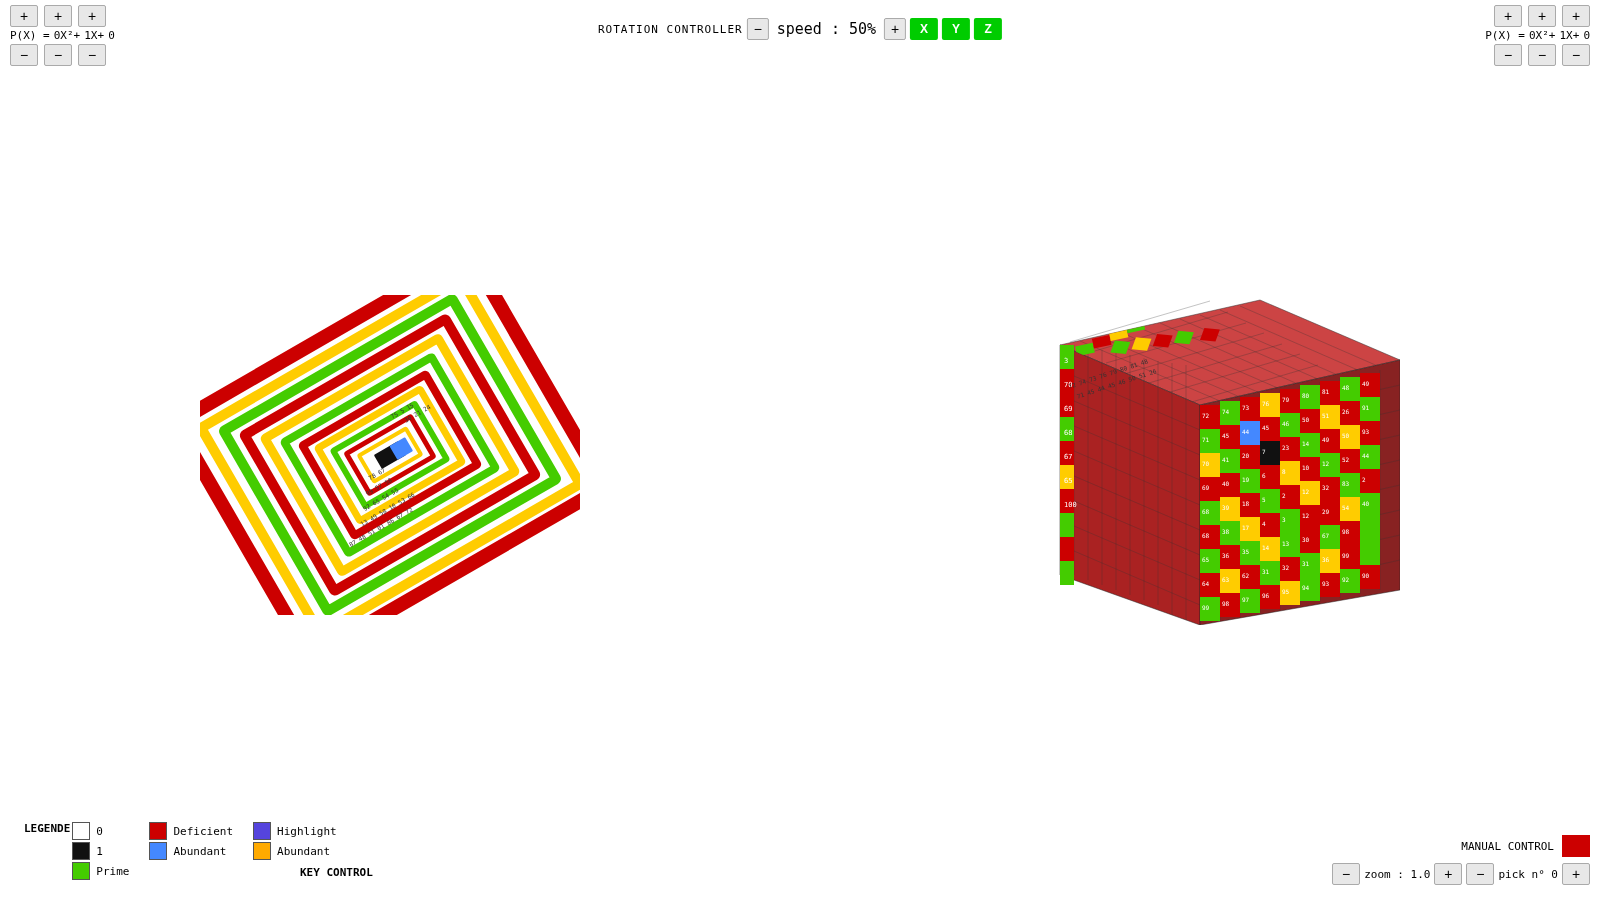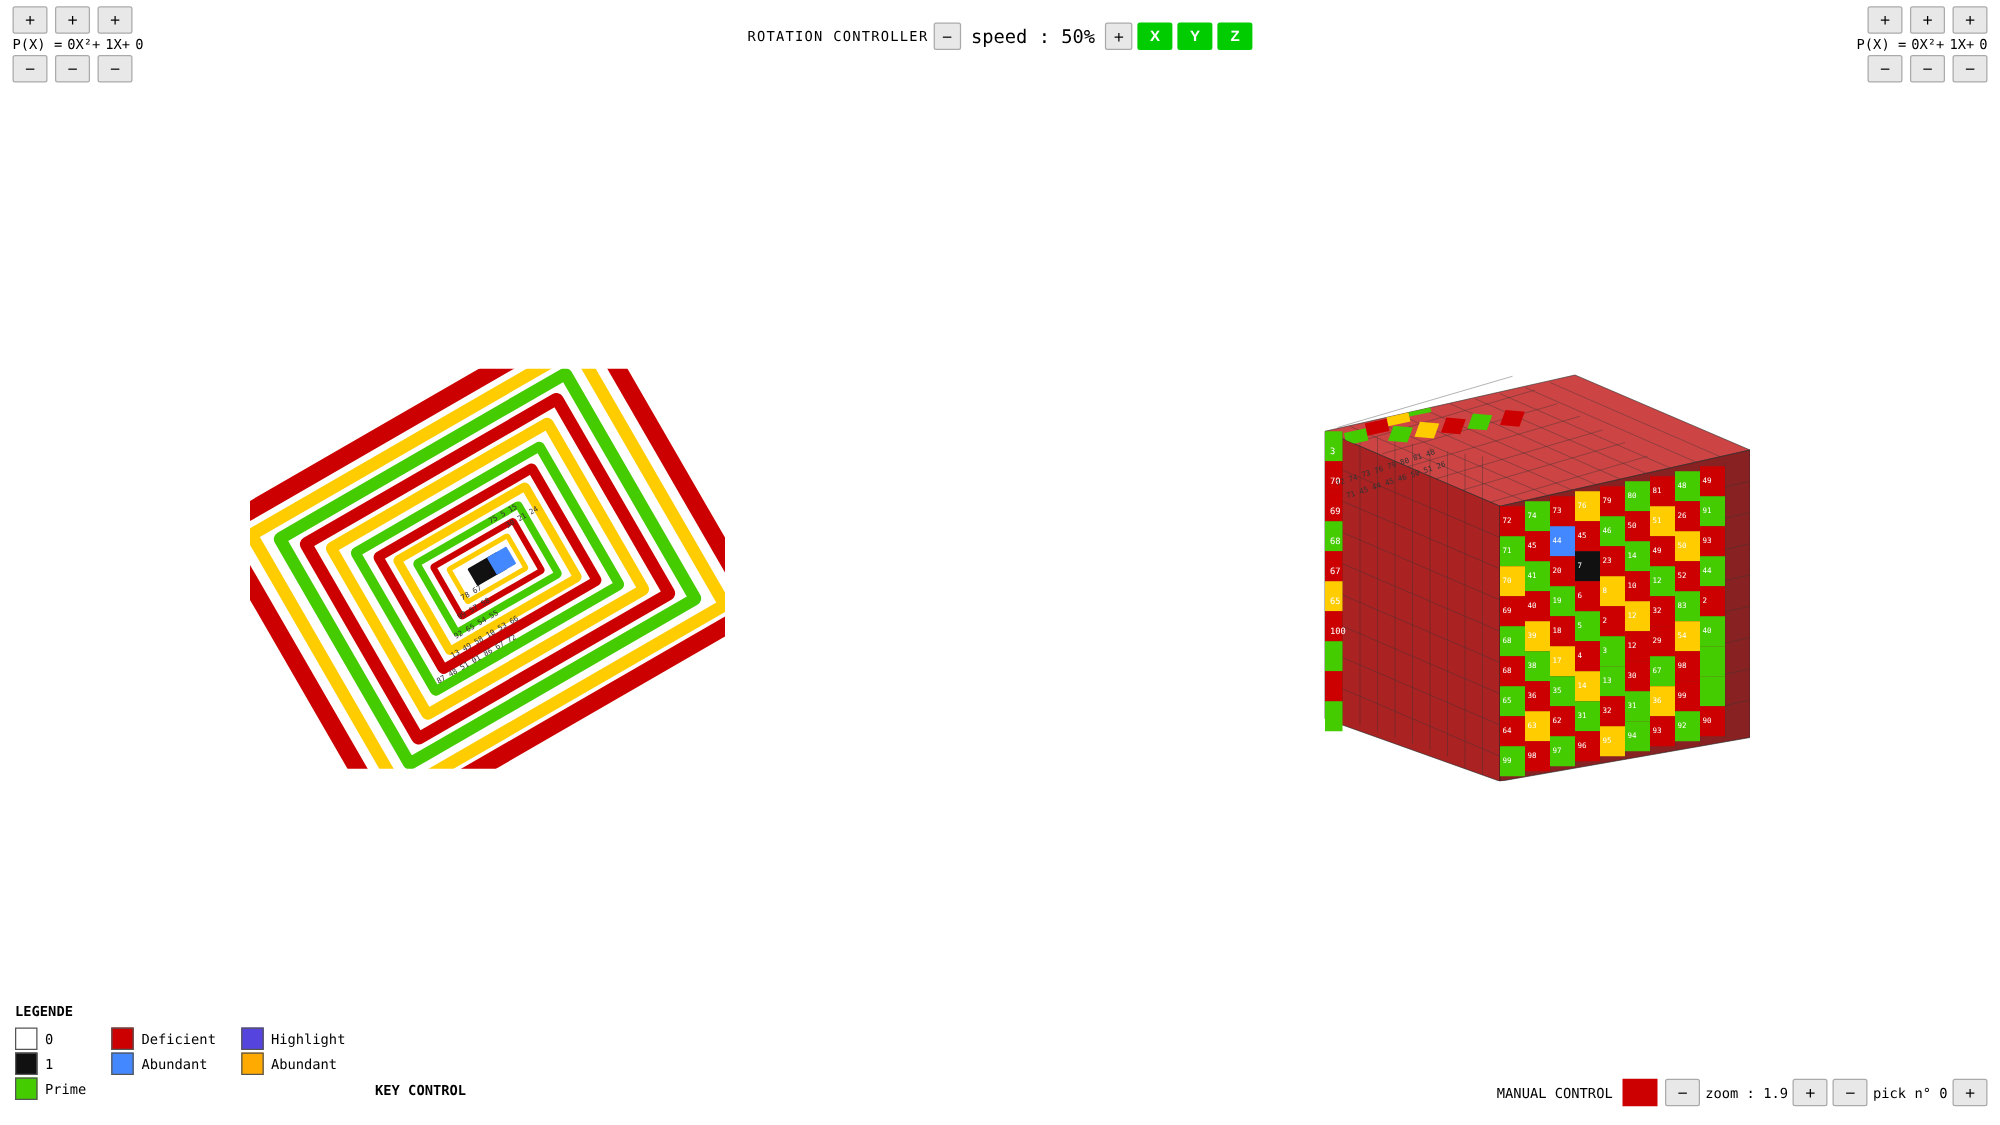--- a/index.html
+++ b/index.html
@@ -131,23 +131,23 @@
     .cube-container {
       position: relative;
       width: 380px;
       height: 320px;
     }
 
     
     .legend {
       position: absolute;
       bottom: 20px;
-      left: 12px;
-      display: flex;
-      flex-direction: column;
+      left: 24px;
+      display: flex;
+      flex-direction: row;
       gap: 2px;
     }
     .legend-title {
       font-size: 11px;
       font-weight: bold;
       margin-bottom: 4px;
     }
     .legend-grid {
       display: grid;
       grid-template-columns: auto auto auto;
@@ -183,21 +183,21 @@
       gap: 2px 40px;
       font-size: 11px;
     }
 
     
     .manual-control {
       position: absolute;
       bottom: 15px;
       right: 10px;
       display: flex;
-      flex-direction: row;
+      flex-direction: column;
       align-items: flex-end;
       gap: 6px;
     }
     .manual-title-row {
       display: flex;
       align-items: center;
       gap: 8px;
       font-size: 11px;
     }
     .manual-color-box {
@@ -660,19 +660,19 @@
   <div class="key-control-title">KEY CONTROL</div>
 </div>
 
 <div class="manual-control">
   <div class="manual-title-row">
     <span>MANUAL CONTROL</span>
     <div class="manual-color-box"></div>
   </div>
   <div class="manual-buttons-row">
     <button class="btn-small">−</button>
-    <span>zoom : 1.9</span>
+    <span>zoom : 1.0</span>
     <button class="btn-small">+</button>
     <button class="btn-small">−</button>
     <span>pick n° 0</span>
     <button class="btn-small">+</button>
   </div>
 </div>
 
 </body></html>

